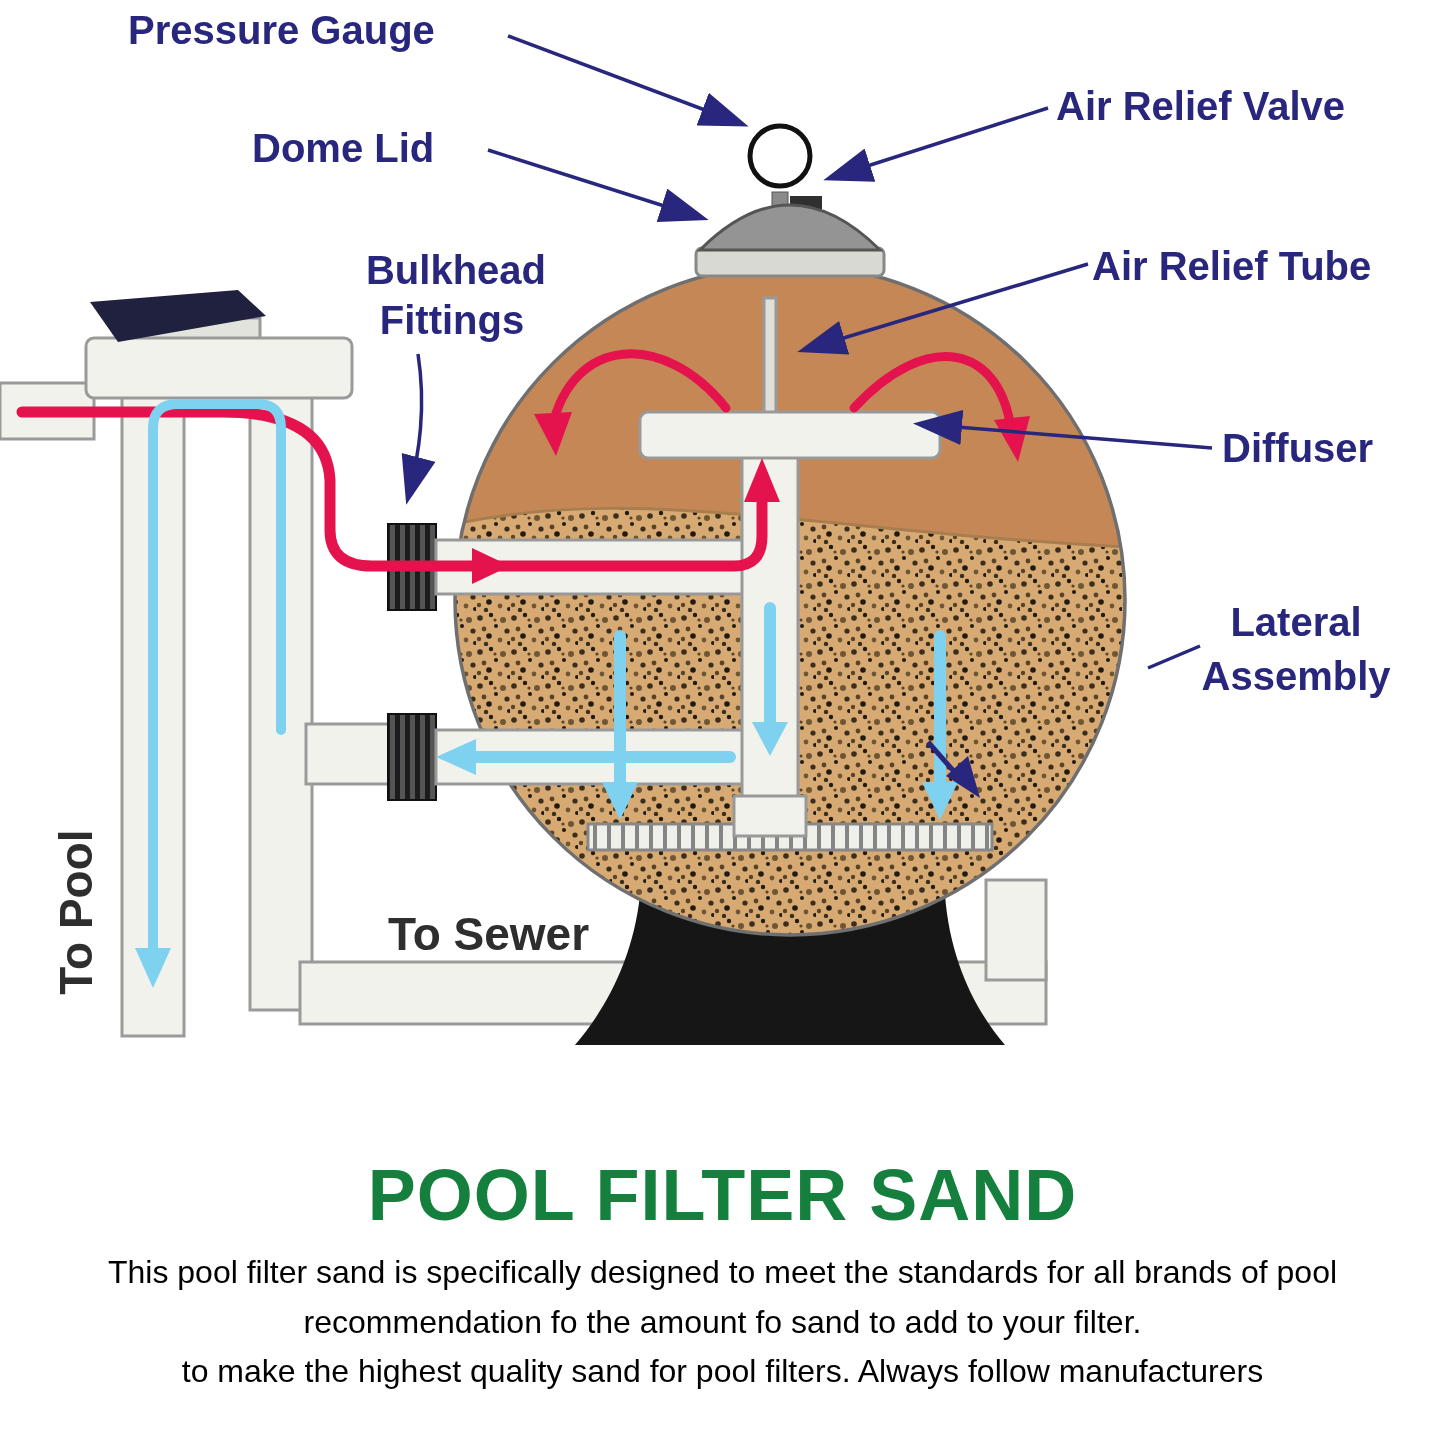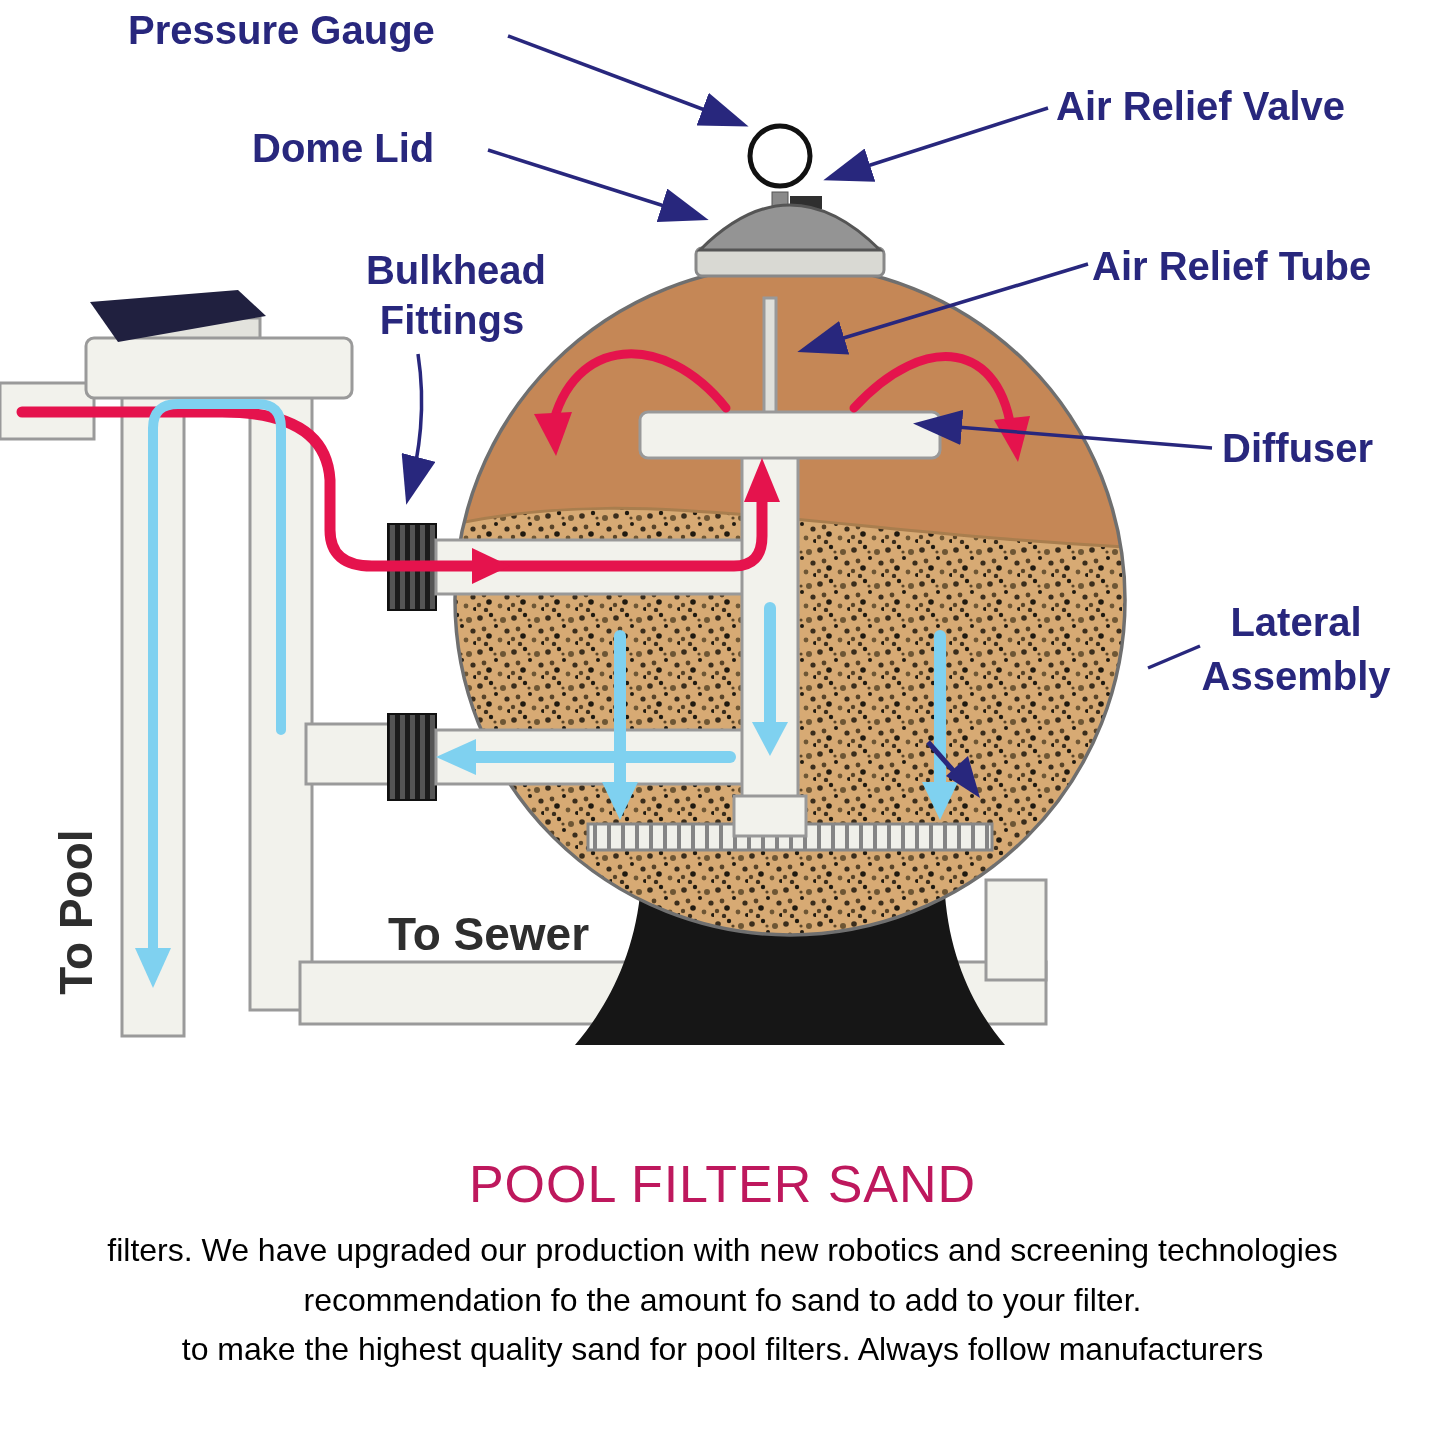--- a/index.html
+++ b/index.html
@@ -3,21 +3,21 @@
 <meta charset="utf-8">
 <style>
   html,body{margin:0;padding:0;background:#ffffff;}
   body{width:1445px;height:1447px;font-family:"Liberation Sans",sans-serif;overflow:hidden;}
   .page{position:relative;width:1445px;height:1279px;background:#fff;}
   svg{display:block;}
   svg text{font-family:"Liberation Sans",sans-serif;font-weight:bold;}
   .diagram-label{fill:#28277d;font-size:40px;}
   .pipe-label{fill:#2e2e2e;font-size:46px;}
   .caption{text-align:center;}
-  .title{color:#be185d;font-size:52px;font-weight:normal;letter-spacing:1px;margin:24px 0 12px 0;}
+  .title{color:#15803d;font-size:72px;font-weight:bold;letter-spacing:1px;margin:24px 0 12px 0;}
   .desc{font-size:32px;line-height:1.55;color:#000;}
 </style>
 </head>
 <body>
 
 <div class="page">
 
   <svg width="1445" height="1130" viewBox="0 0 1445 1130">
     <defs>
       <pattern id="sand" width="34" height="34" patternUnits="userSpaceOnUse">
@@ -144,19 +144,19 @@
     <text class="diagram-label" x="1222" y="462">Diffuser</text>
     <text class="diagram-label" x="1296" y="636" text-anchor="middle">Lateral</text>
     <text class="diagram-label" x="1296" y="690" text-anchor="middle">Assembly</text>
     <text class="pipe-label" x="92" y="912" text-anchor="middle" transform="rotate(-90 92 912)">To Pool</text>
     <text class="pipe-label" x="388" y="950">To Sewer</text>
   </svg>
 
   <div class="caption">
     <div class="title">POOL FILTER SAND</div>
     <div class="desc">
-      <div>filters. We have upgraded our production with new robotics and screening technologies</div>
+      <div>This pool filter sand is specifically designed to meet the standards for all brands of pool</div>
       <div>recommendation fo the amount fo sand to add to your filter.</div>
       <div>to make the highest quality sand for pool filters.  Always follow manufacturers</div>
     </div>
   </div>
 
 </div>
 
 </body></html>

